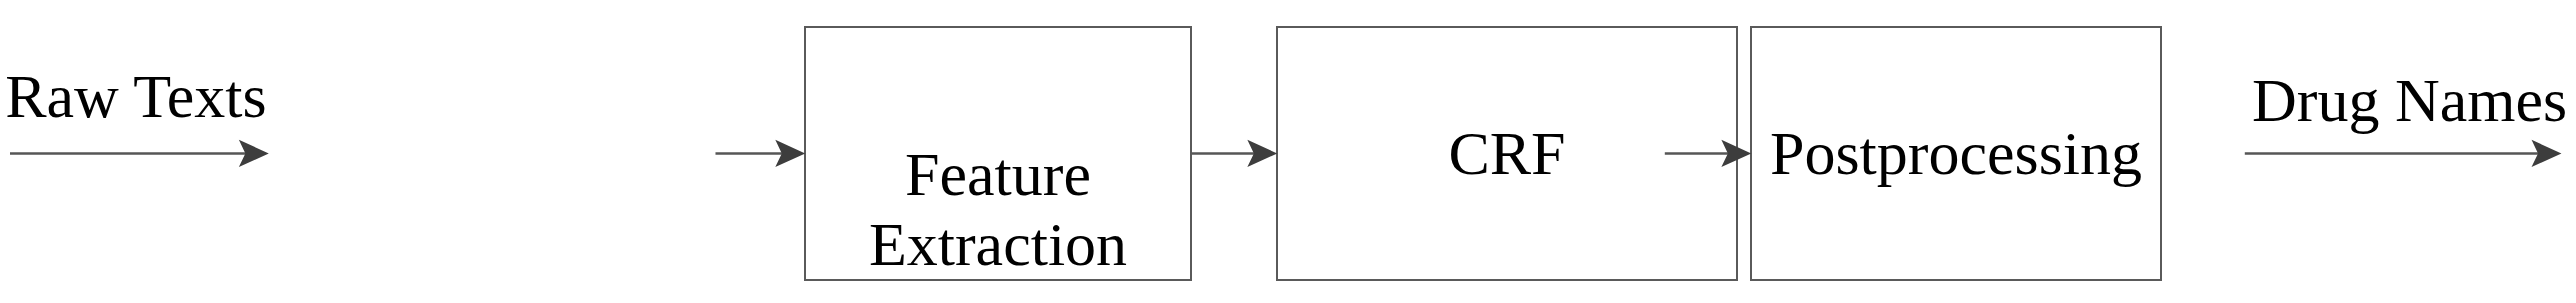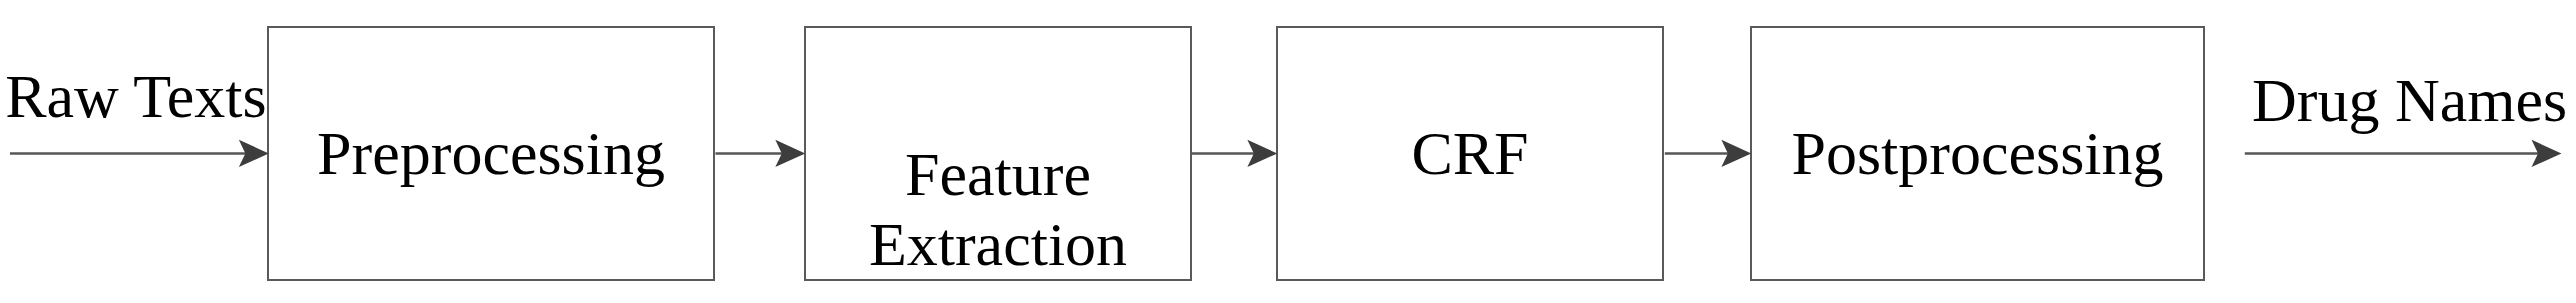--- a/index.html
+++ b/index.html
@@ -33,22 +33,22 @@
     align-items: center;
     justify-content: center;
     text-align: center;
     font-size: 62px;
     line-height: 1.13;
     color: var(--text);
     padding: 0 13px;
   }
   #node-preprocessing     { left: 267px;  width: 448px; }
   #node-feature-extraction{ left: 804px; width: 388px; align-items: flex-end; }
-  #node-crf               { left: 1276px; width: 388px; }
-  #node-postprocessing    { left: 1750px; width: 455px; }
+  #node-crf               { left: 1276px; width: 462px; }
+  #node-postprocessing    { left: 1750px; width: 412px; }
 
   .flow-label {
     position: absolute;
     font-size: 62px;
     line-height: 1;
     color: var(--text);
     white-space: nowrap;
   }
   #input-label  { left: 5.2px;    top: 65px; }
   #output-label { left: 2246px; top: 69px; margin-left: 6px; }
@@ -69,23 +69,20 @@
     stroke: none;
   }
 </style>
 </head>
 <body>
 
 <div class="canvas">
 
   <div class="flow-label" id="input-label">Raw Texts</div>
 
-  <div class="node" id="node-preprocessing">
-    <span>Preprocessing</span>
-  </div>
 
   <div class="node" id="node-feature-extraction">
     <span>Feature Extraction</span>
   </div>
 
   <div class="node" id="node-crf">
     <span>CRF</span>
   </div>
 
   <div class="node" id="node-postprocessing">

